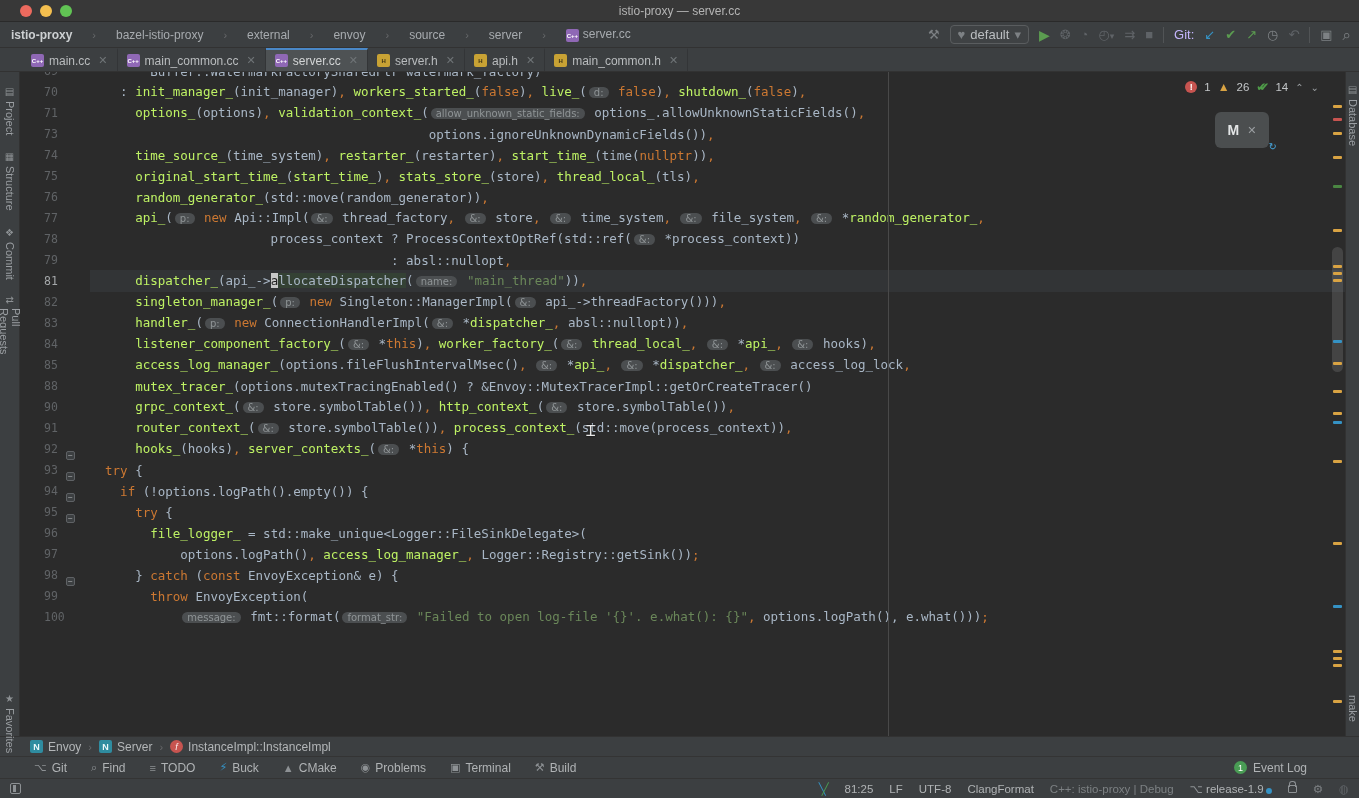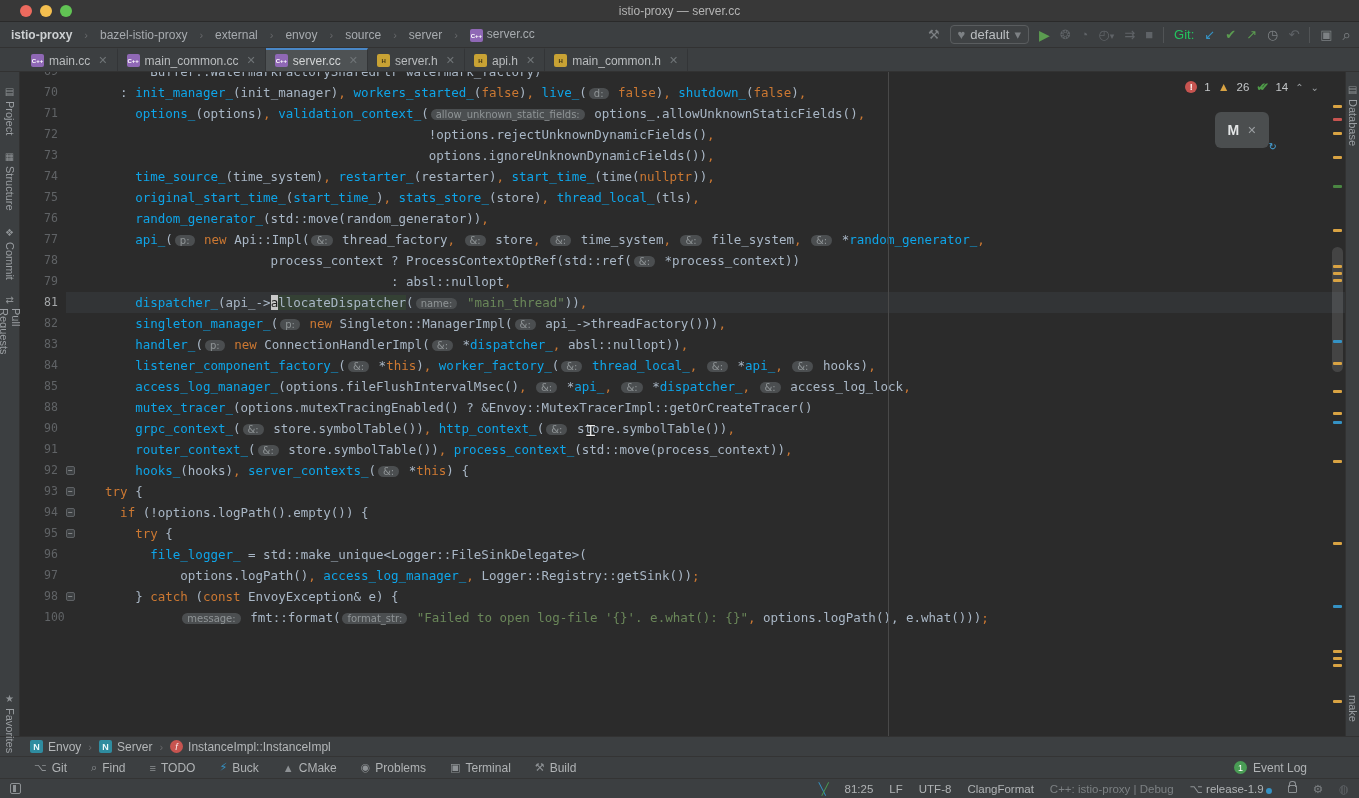--- a/index.html
+++ b/index.html
@@ -9,33 +9,33 @@
   
   .titlebar{height:22px;background:#383838;display:flex;align-items:center;position:relative;border-bottom:1px solid #2a2a2a;}
   .tl{width:12px;height:12px;border-radius:50%;margin-left:8px;}
   .tl.red{background:#ec6a5e;margin-left:20px;}
   .tl.yellow{background:#f4bf4f;}
   .tl.green{background:#61c454;}
   .wtitle{position:absolute;left:0;right:0;text-align:center;color:#b4b4b4;font-size:12px;}
 
   
   .navbar{height:26px;background:#3c3f41;display:flex;align-items:center;padding:0 8px;border-bottom:1px solid #323232;font-size:12px;color:#9da2a6;}
-  .crumbs{display:flex;align-items:center;gap:8px;white-space:nowrap;}
+  .crumbs{display:flex;align-items:center;gap:16px;white-space:nowrap;}
   .crumb{padding:0 3px;color:#a7abaf;}
   .crumb.root{font-weight:bold;color:#cdd0d2;}
   .csep{color:#67696b;font-size:11px;padding:0 1px;}
   .spacer{flex:1;}
   .tbicons{display:flex;align-items:center;gap:10px;font-size:13px;}
   .ic{color:#7d8184;}
   .ic.green{color:#5b9c50;}
   .ic.blue{color:#3592c4;}
   .ic.dim{color:#5f6367;}
   .runcfg{display:flex;align-items:center;gap:5px;border:1px solid #5a5d5f;border-radius:4px;padding:1px 7px;color:#bbbec1;background:#3f4244;}
   .vsep{width:1px;height:16px;background:#515456;}
-  .gitlabel{color:#22c55e;}
+  .gitlabel{color:#c4b5fd;}
   .fileicon{width:13px;height:13px;border-radius:2px;display:inline-flex;align-items:center;justify-content:center;font-size:6px;font-weight:bold;color:#fff;flex:none;}
   .fileicon.cpp{background:#8f68b5;}
   .fileicon.h{background:#c8a234;color:#3c3214;}
   .badgeN{width:13px;height:13px;border-radius:2px;background:#2f8ca0;color:#eaf6f8;font-size:9px;font-weight:bold;display:inline-flex;align-items:center;justify-content:center;}
   .badgef{width:13px;height:13px;border-radius:50%;background:#c75450;color:#fbecec;font-size:9px;font-style:italic;display:inline-flex;align-items:center;justify-content:center;}
 
   
   .tabbar{height:24px;background:#3c3f41;display:flex;align-items:stretch;padding-left:22px;border-bottom:1px solid #323232;}
   .tab{display:flex;align-items:center;gap:5px;padding:0 9px;font-size:12px;color:#b9bcbe;border-top:2px solid transparent;border-right:1px solid #333537;cursor:default;}
   .tab .x{color:#6f7477;font-size:11px;margin-left:3px;}
@@ -44,29 +44,29 @@
   
   .workspace{display:flex;height:664px;position:relative;}
   .lstripe{width:20px;background:#3c3f41;border-right:1px solid #323232;display:flex;flex-direction:column;align-items:center;padding-top:6px;flex:none;}
   .rstripe{width:14px;background:#3c3f41;border-left:1px solid #323232;display:flex;flex-direction:column;align-items:center;padding-top:4px;flex:none;}
   .vlabel{writing-mode:vertical-rl;color:#9b9fa3;font-size:11px;margin:8px 0;display:flex;align-items:center;gap:4px;}
   .vlabel .g{font-size:10px;color:#8d9194;}
   .vlabel.gap{margin-top:330px;}
   .rstripe .vlabel.bottom{margin-top:auto;margin-bottom:14px;}
   .editorpane{flex:1;position:relative;background:#2b2b2b;overflow:hidden;}
   .lines{margin-top:-11px;}
-  .cline{display:flex;height:21px;line-height:21px;font-family:"DejaVu Sans Mono",monospace;font-size:12.5px;white-space:pre;}
+  .cline{display:flex;height:21px;line-height:21px;font-family:"DejaVu Sans Mono",monospace;font-size:12.5px;white-space:pre;align-items:flex-end;}
   .lnum{width:46px;flex:none;text-align:right;padding-right:12px;color:#606366;font-size:11.5px;padding-left:24px;}
   .foldc{width:24px;flex:none;display:flex;align-items:center;}
   .foldbox{width:9px;height:9px;border:1px solid #5f6265;border-radius:2px;color:#9da0a2;font-size:8px;line-height:7px;text-align:center;background:#3c3f41;}
   .ctext{flex:1;color:#a9b7c6;}
   .cline.cur .ctext,.cline.cur .foldc{background:#323436;}
   .cline.cur .lnum{color:#a4a7a9;}
   .tp{color:#a9b7c6;}
-  .tf{color:#0ea5e9;}
+  .tf{color:#bef264;}
   .tk{color:#cc7832;}
   .ts{color:#6a8759;}
   .th{background:#4b4e50;color:#8f9496;border-radius:7px;padding:0 5px;font-family:"DejaVu Sans",sans-serif;font-size:10px;margin:0 2px;}
   .thl{background:#4e4b2e;}
   .tid{background:#344134;}
   .tcaret{background:#c8c8c8;color:#1f1f1f;}
   .guide{position:absolute;left:868px;top:0;bottom:0;width:1px;background:#494949;}
   .errsum{position:absolute;top:8px;right:26px;display:flex;align-items:center;gap:7px;font-size:11.5px;color:#c3c6c8;}
   .errdot{width:12px;height:12px;border-radius:50%;background:#c75450;color:#fff;font-size:9px;font-weight:bold;display:flex;align-items:center;justify-content:center;}
   .warntri{color:#d9a343;font-size:12px;}
@@ -212,21 +212,20 @@
           <span>Favorites</span>
         </div>
       </div>
 
     <div class="editorpane">
       <div class="guide"></div>
       <div class="lines" id="codeLines">
           <div class="cline"><span class="lnum">69</span><span class="foldc"></span><span class="ctext"><span class="tp">        Buffer::WatermarkFactorySharedPtr watermark_factory)</span></span></div>
           <div class="cline"><span class="lnum">70</span><span class="foldc"></span><span class="ctext"><span class="tp">    : </span><span class="tf">init_manager_</span><span class="tp">(init_manager)</span><span class="tk">, </span><span class="tf">workers_started_</span><span class="tp">(</span><span class="tk">false</span><span class="tp">)</span><span class="tk">, </span><span class="tf">live_</span><span class="tp">(</span><span class="th">d:</span><span class="tp"> </span><span class="tk">false</span><span class="tp">)</span><span class="tk">, </span><span class="tf">shutdown_</span><span class="tp">(</span><span class="tk">false</span><span class="tp">)</span><span class="tk">,</span></span></div>
           <div class="cline"><span class="lnum">71</span><span class="foldc"></span><span class="ctext"><span class="tp">      </span><span class="tf">options_</span><span class="tp">(options)</span><span class="tk">, </span><span class="tf">validation_context_</span><span class="tp">(</span><span class="th">allow_unknown_static_fields:</span><span class="tp"> options_.allowUnknownStaticFields()</span><span class="tk">,</span></span></div>
-          <div class="cline"><span class="lnum">72</span><span class="foldc"></span><span class="ctext"><span class="tp">                                             !options.rejectUnknownDynamicFields()</span><span class="tk">,</span></span></div>
           <div class="cline"><span class="lnum">73</span><span class="foldc"></span><span class="ctext"><span class="tp">                                             options.ignoreUnknownDynamicFields())</span><span class="tk">,</span></span></div>
           <div class="cline"><span class="lnum">74</span><span class="foldc"></span><span class="ctext"><span class="tp">      </span><span class="tf">time_source_</span><span class="tp">(time_system)</span><span class="tk">, </span><span class="tf">restarter_</span><span class="tp">(restarter)</span><span class="tk">, </span><span class="tf">start_time_</span><span class="tp">(time(</span><span class="tk">nullptr</span><span class="tp">))</span><span class="tk">,</span></span></div>
           <div class="cline"><span class="lnum">75</span><span class="foldc"></span><span class="ctext"><span class="tp">      </span><span class="tf">original_start_time_</span><span class="tp">(</span><span class="tf">start_time_</span><span class="tp">)</span><span class="tk">, </span><span class="tf">stats_store_</span><span class="tp">(store)</span><span class="tk">, </span><span class="tf">thread_local_</span><span class="tp">(tls)</span><span class="tk">,</span></span></div>
           <div class="cline"><span class="lnum">76</span><span class="foldc"></span><span class="ctext"><span class="tp">      </span><span class="tf">random_generator_</span><span class="tp">(std::move(random_generator))</span><span class="tk">,</span></span></div>
           <div class="cline"><span class="lnum">77</span><span class="foldc"></span><span class="ctext"><span class="tp">      </span><span class="tf">api_</span><span class="tp">(</span><span class="th">p:</span><span class="tp"> </span><span class="tk">new</span><span class="tp"> Api::Impl(</span><span class="th">&amp;:</span><span class="tp"> thread_factory</span><span class="tk">, </span><span class="th">&amp;:</span><span class="tp"> store</span><span class="tk">, </span><span class="th">&amp;:</span><span class="tp"> time_system</span><span class="tk">, </span><span class="th">&amp;:</span><span class="tp"> file_system</span><span class="tk">, </span><span class="th">&amp;:</span><span class="tp"> *</span><span class="tf">random_generator_</span><span class="tk">,</span></span></div>
           <div class="cline"><span class="lnum">78</span><span class="foldc"></span><span class="ctext"><span class="tp">                        process_context ? ProcessContextOptRef(std::ref(</span><span class="th">&amp;:</span><span class="tp"> *process_context))</span></span></div>
           <div class="cline"><span class="lnum">79</span><span class="foldc"></span><span class="ctext"><span class="tp">                                        : absl::nullopt</span><span class="tk">,</span></span></div>
           <div class="cline cur"><span class="lnum">81</span><span class="foldc"></span><span class="ctext"><span class="tp">      </span><span class="tf">dispatcher_</span><span class="tp">(api_-&gt;</span><span class="tcaret">a</span><span class="tid">llocateDispatcher</span><span class="tp">(</span><span class="th">name:</span><span class="tp"> </span><span class="ts">"main_thread"</span><span class="tp">))</span><span class="tk">,</span></span></div>
           <div class="cline"><span class="lnum">82</span><span class="foldc"></span><span class="ctext"><span class="tp">      </span><span class="tf">singleton_manager_</span><span class="tp">(</span><span class="th">p:</span><span class="tp"> </span><span class="tk">new</span><span class="tp"> Singleton::ManagerImpl(</span><span class="th">&amp;:</span><span class="tp"> api_-&gt;threadFactory()))</span><span class="tk">,</span></span></div>
           <div class="cline"><span class="lnum">83</span><span class="foldc"></span><span class="ctext"><span class="tp">      </span><span class="tf">handler_</span><span class="tp">(</span><span class="th">p:</span><span class="tp"> </span><span class="tk">new</span><span class="tp"> ConnectionHandlerImpl(</span><span class="th">&amp;:</span><span class="tp"> *</span><span class="tf">dispatcher_</span><span class="tk">, </span><span class="tp">absl::nullopt))</span><span class="tk">,</span></span></div>
@@ -235,20 +234,21 @@
           <div class="cline"><span class="lnum">88</span><span class="foldc"></span><span class="ctext"><span class="tp">      </span><span class="tf">mutex_tracer_</span><span class="tp">(options.mutexTracingEnabled() ? &amp;Envoy::MutexTracerImpl::getOrCreateTracer()</span></span></div>
           <div class="cline"><span class="lnum">90</span><span class="foldc"></span><span class="ctext"><span class="tp">      </span><span class="tf">grpc_context_</span><span class="tp">(</span><span class="th">&amp;:</span><span class="tp"> store.symbolTable())</span><span class="tk">, </span><span class="tf">http_context_</span><span class="tp">(</span><span class="th">&amp;:</span><span class="tp"> store.symbolTable())</span><span class="tk">,</span></span></div>
           <div class="cline"><span class="lnum">91</span><span class="foldc"></span><span class="ctext"><span class="tp">      </span><span class="tf">router_context_</span><span class="tp">(</span><span class="th">&amp;:</span><span class="tp"> store.symbolTable())</span><span class="tk">, </span><span class="tf">process_context_</span><span class="tp">(std::move(process_context))</span><span class="tk">,</span></span></div>
           <div class="cline"><span class="lnum">92</span><span class="foldc"><span class="foldbox">−</span></span><span class="ctext"><span class="tp">      </span><span class="tf">hooks_</span><span class="tp">(hooks)</span><span class="tk">, </span><span class="tf">server_contexts_</span><span class="tp">(</span><span class="th">&amp;:</span><span class="tp"> *</span><span class="tk">this</span><span class="tp">) {</span></span></div>
           <div class="cline"><span class="lnum">93</span><span class="foldc"><span class="foldbox">−</span></span><span class="ctext"><span class="tp">  </span><span class="tk">try</span><span class="tp"> {</span></span></div>
           <div class="cline"><span class="lnum">94</span><span class="foldc"><span class="foldbox">−</span></span><span class="ctext"><span class="tp">    </span><span class="tk">if</span><span class="tp"> (!options.logPath().empty()) {</span></span></div>
           <div class="cline"><span class="lnum">95</span><span class="foldc"><span class="foldbox">−</span></span><span class="ctext"><span class="tp">      </span><span class="tk">try</span><span class="tp"> {</span></span></div>
           <div class="cline"><span class="lnum">96</span><span class="foldc"></span><span class="ctext"><span class="tp">        </span><span class="tf">file_logger_</span><span class="tp"> = std::make_unique&lt;Logger::FileSinkDelegate&gt;(</span></span></div>
           <div class="cline"><span class="lnum">97</span><span class="foldc"></span><span class="ctext"><span class="tp">            options.logPath()</span><span class="tk">, </span><span class="tf">access_log_manager_</span><span class="tk">, </span><span class="tp">Logger::Registry::getSink())</span><span class="tk">;</span></span></div>
           <div class="cline"><span class="lnum">98</span><span class="foldc"><span class="foldbox">−</span></span><span class="ctext"><span class="tp">      } </span><span class="tk">catch</span><span class="tp"> (</span><span class="tk">const</span><span class="tp"> EnvoyException&amp; e) {</span></span></div>
+          <div class="cline"><span class="lnum">99</span><span class="foldc"></span><span class="ctext"><span class="tp">        </span><span class="tk">throw</span><span class="tp"> EnvoyException(</span></span></div>
           <div class="cline"><span class="lnum">100</span><span class="foldc"></span><span class="ctext"><span class="tp">            </span><span class="th">message:</span><span class="tp"> fmt::format(</span><span class="th">format_str:</span><span class="tp"> </span><span class="ts">"Failed to open log-file '{}'. e.what(): {}"</span><span class="tk">, </span><span class="tp">options.logPath(), e.what()))</span><span class="tk">;</span></span></div>
         </div>
       <div class="errsum">
         <span class="errdot">!</span>
         <span>1</span>
         <span class="warntri">▲</span>
         <span>26</span>
         <span class="okchk">✔✔</span>
         <span>14</span>
         <span class="chev">⌃</span>

